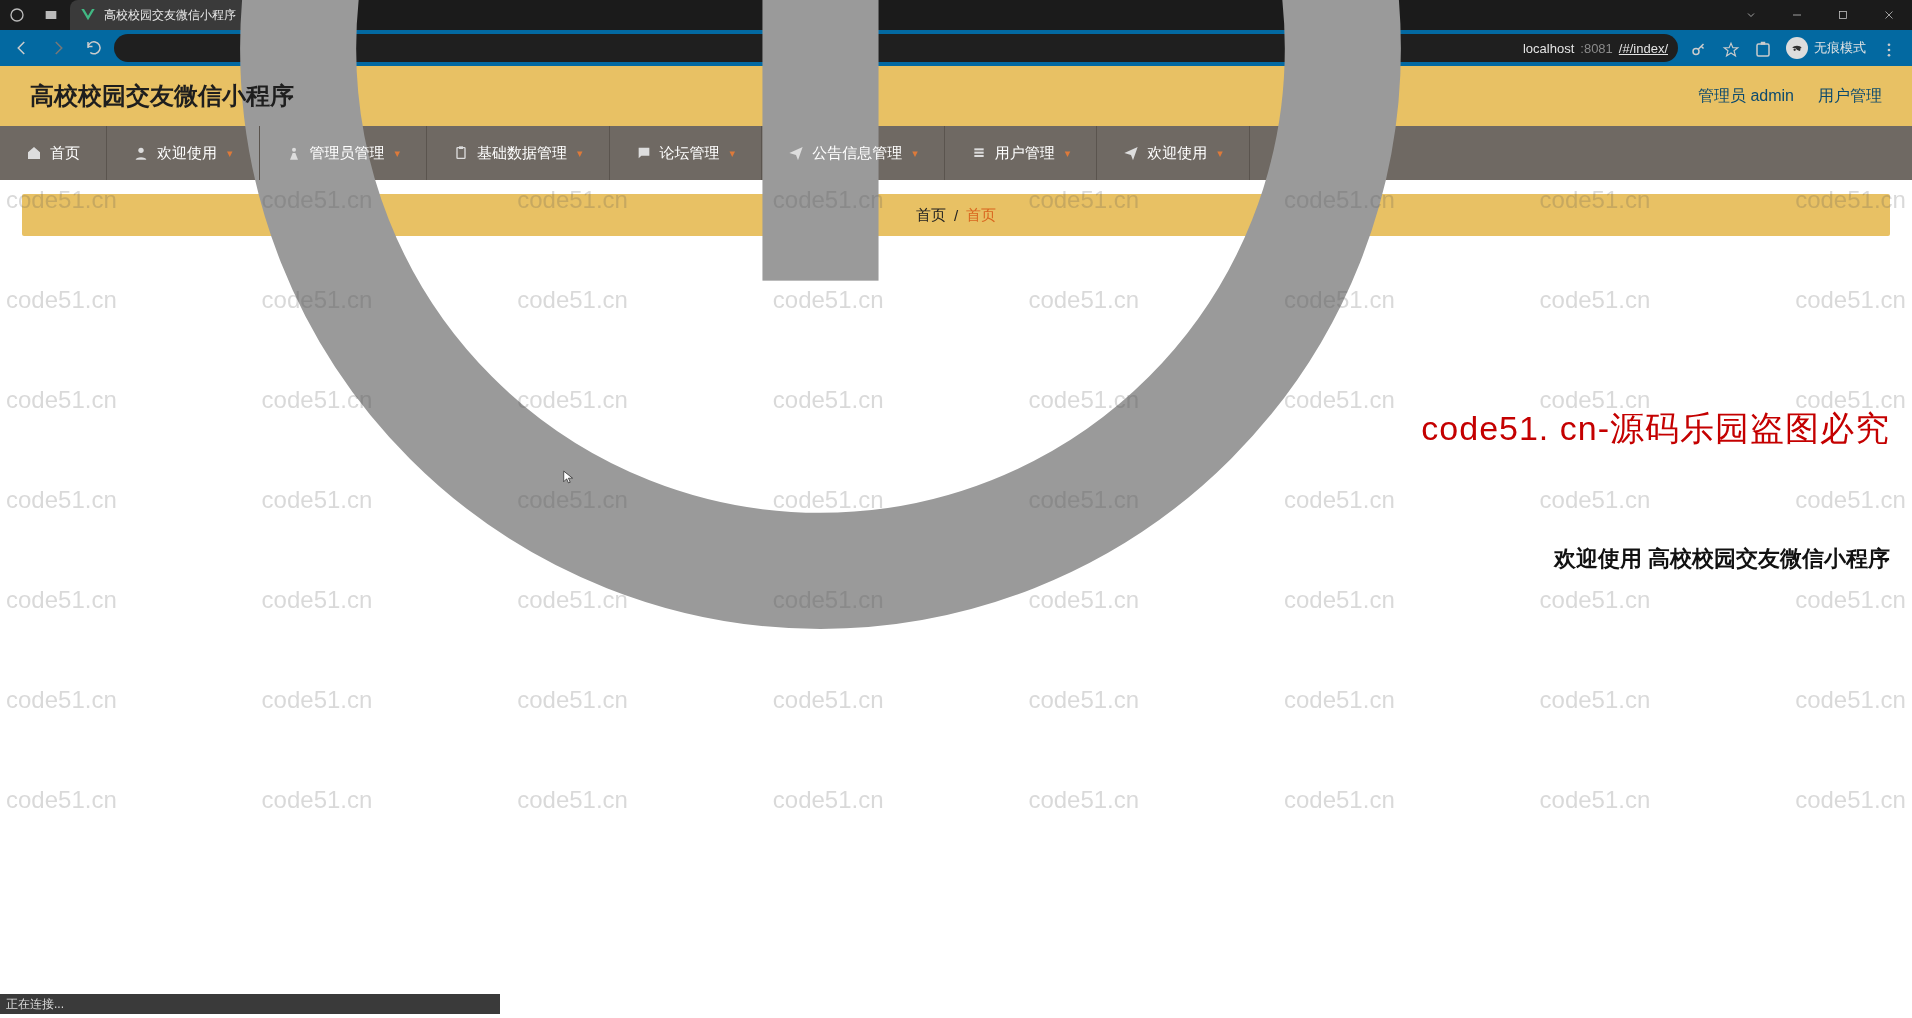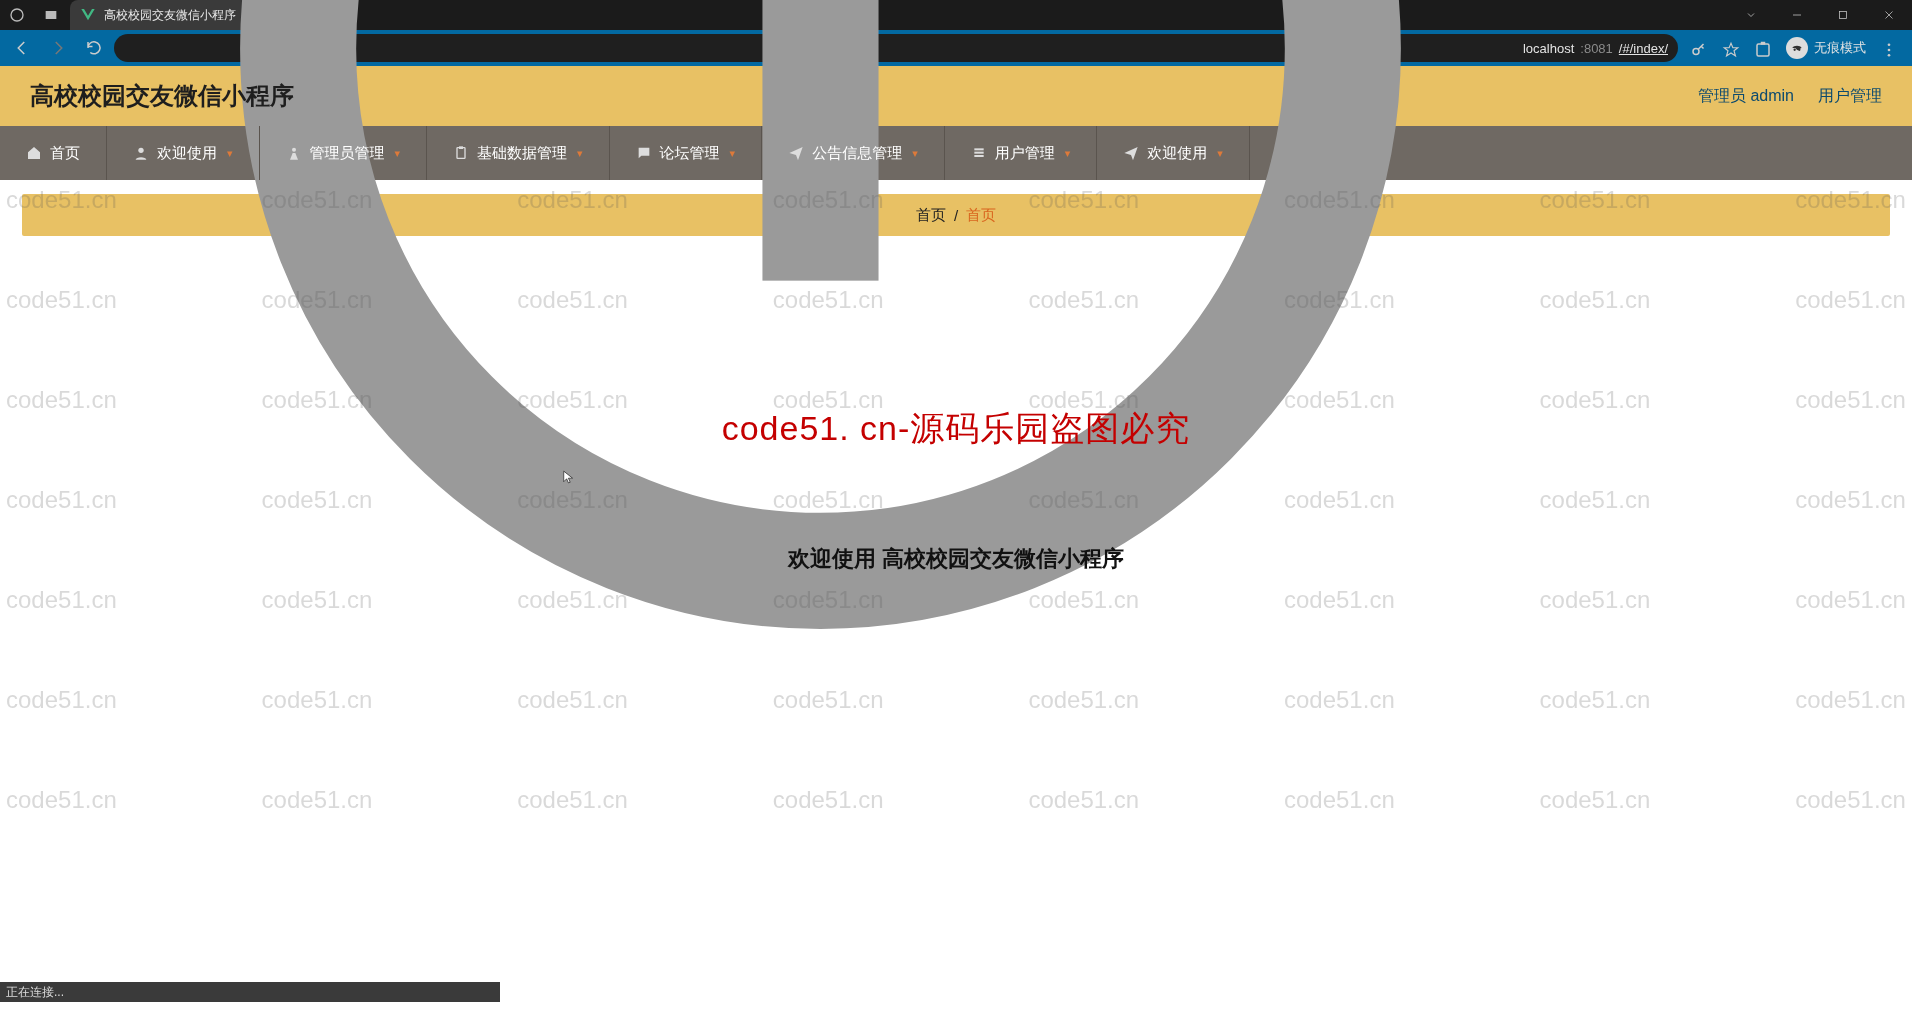--- a/index.html
+++ b/index.html
@@ -41,30 +41,30 @@
 .menuitem { display:flex; align-items:center; gap:8px; padding:0 26px; color:#fff; font-size:15px; border-right:1px solid #5a544e; cursor:pointer; white-space:nowrap; }
 .menuitem .mi-icon { width:16px; height:16px; display:flex; align-items:center; justify-content:center; }
 .menuitem .mi-icon svg { width:16px; height:16px; fill:#ddd; }
 .menuitem .caret { color:#dd7a3a; font-size:11px; margin-left:2px; }
 
 .content { padding:14px 22px 0; }
 .breadcrumb { height:42px; background:#e8c164; border-radius:2px; display:flex; align-items:center; justify-content:center; font-size:15px; color:#222; }
 .breadcrumb .sep { margin:0 8px; color:#222; }
 .breadcrumb .cur { color:#d9661f; }
 
-.center { text-align:center; }
+.center { text-align:right; }
 .red { color:#c40000; font-size:34px; font-weight:400; margin-top:170px; letter-spacing:1px; }
 .welcome { color:#111; font-size:22px; font-weight:700; margin-top:92px; }
 
 .watermark { position:absolute; top:155px; left:0; right:0; bottom:30px; pointer-events:none; z-index:-0;margin-top:31px; }
 .wmrow { display:flex; justify-content:space-between; padding:0 6px; color:rgba(80,80,80,0.22); font-size:24px; }
 .wmrow span { flex:0 0 auto; }
 .watermark .wmrow + .wmrow { margin-top:72px; }
 
-.statusbar { position:absolute; left:0; bottom:16px; height:20px; background:#3a3a3a; color:#ddd; font-size:12px; padding:2px 6px; min-width:500px; }
+.statusbar { position:absolute; left:0; bottom:4px; height:20px; background:#3a3a3a; color:#ddd; font-size:12px; padding:2px 6px; min-width:500px; }
 
 .cursor { position:absolute; left:562px; top:468px; pointer-events:none; }
 .cursor svg { width:14px; height:18px; }
 </style>
 </head>
 <body>
 
 <div class="titlebar">
   <div class="ticon">
       <svg viewBox="0 0 24 24">

